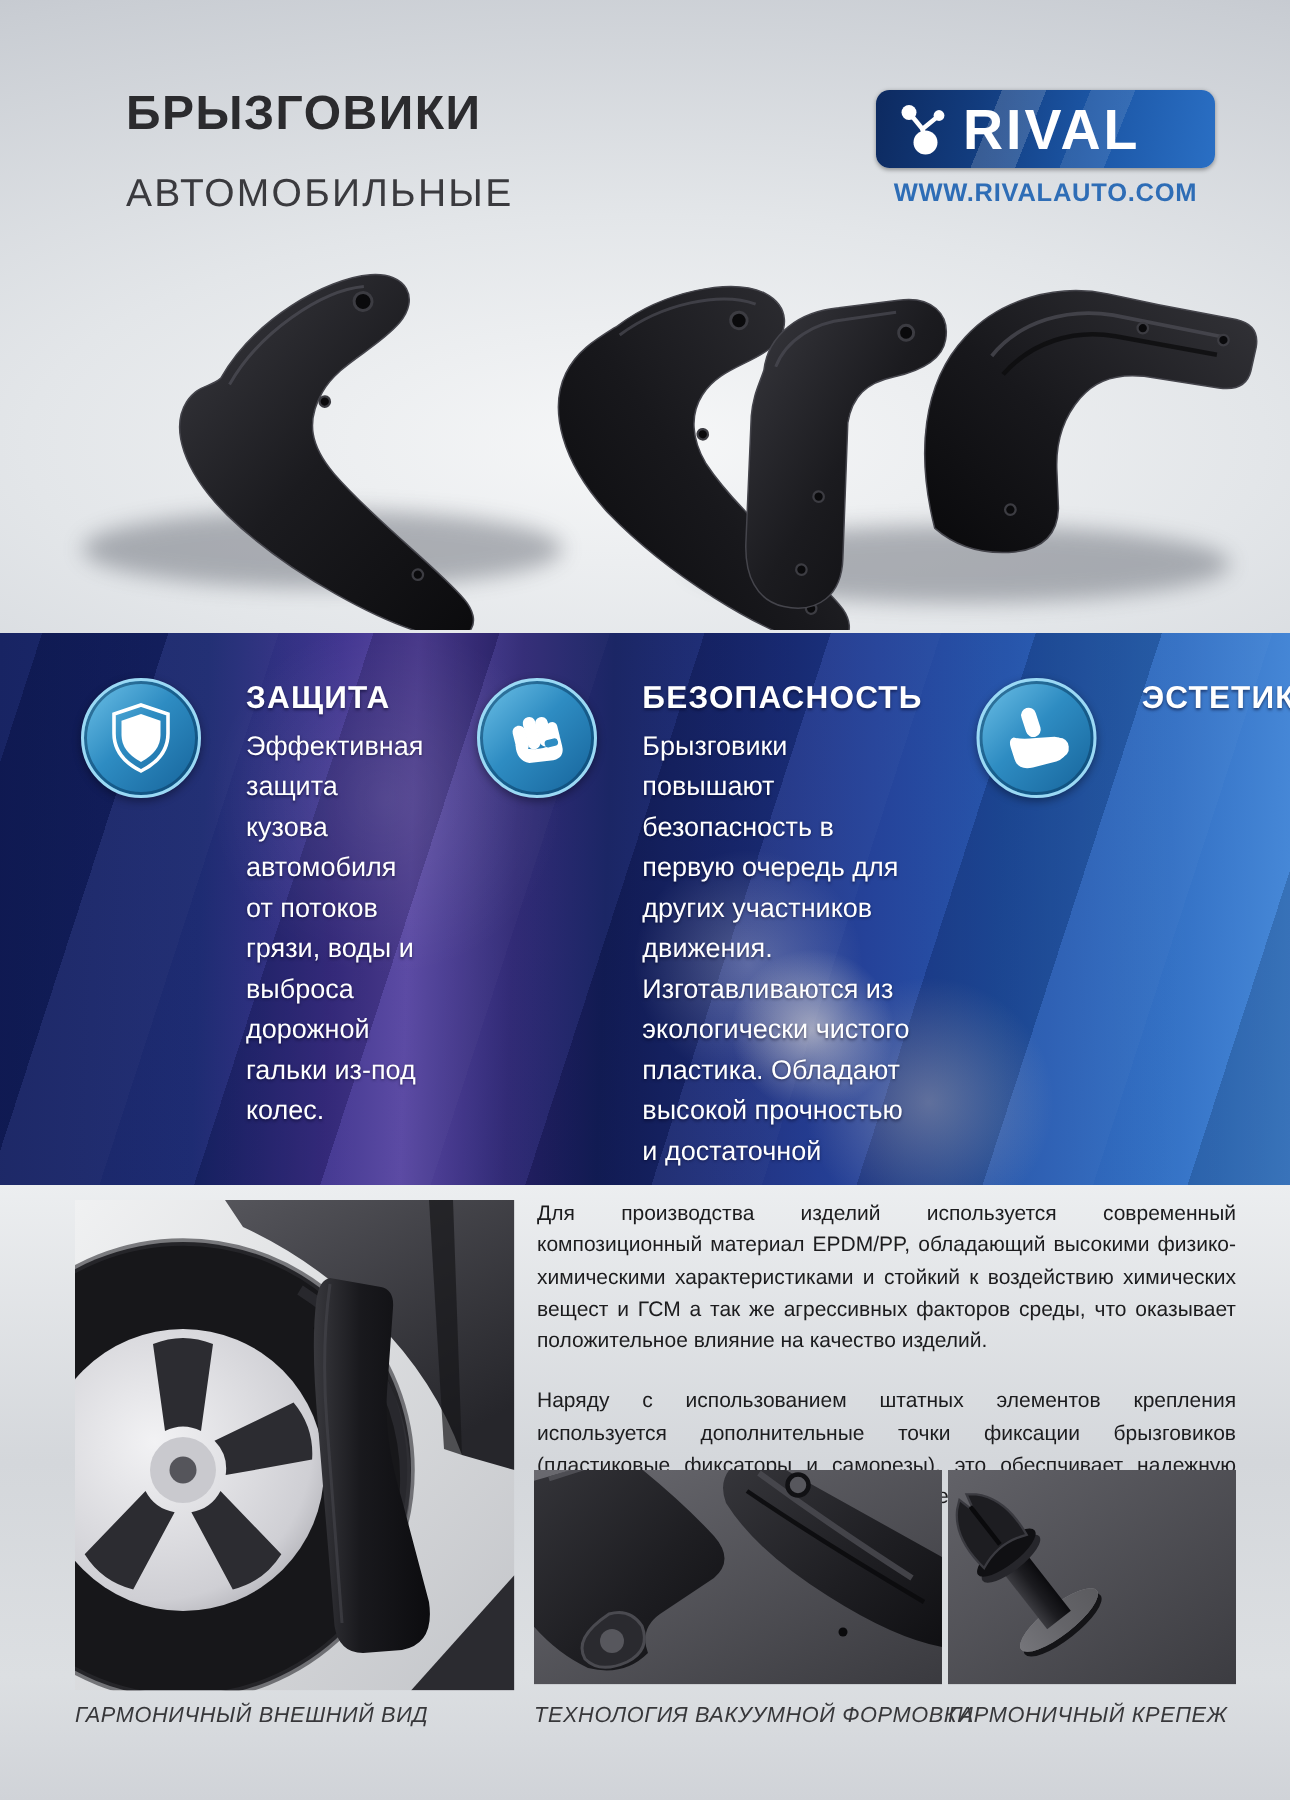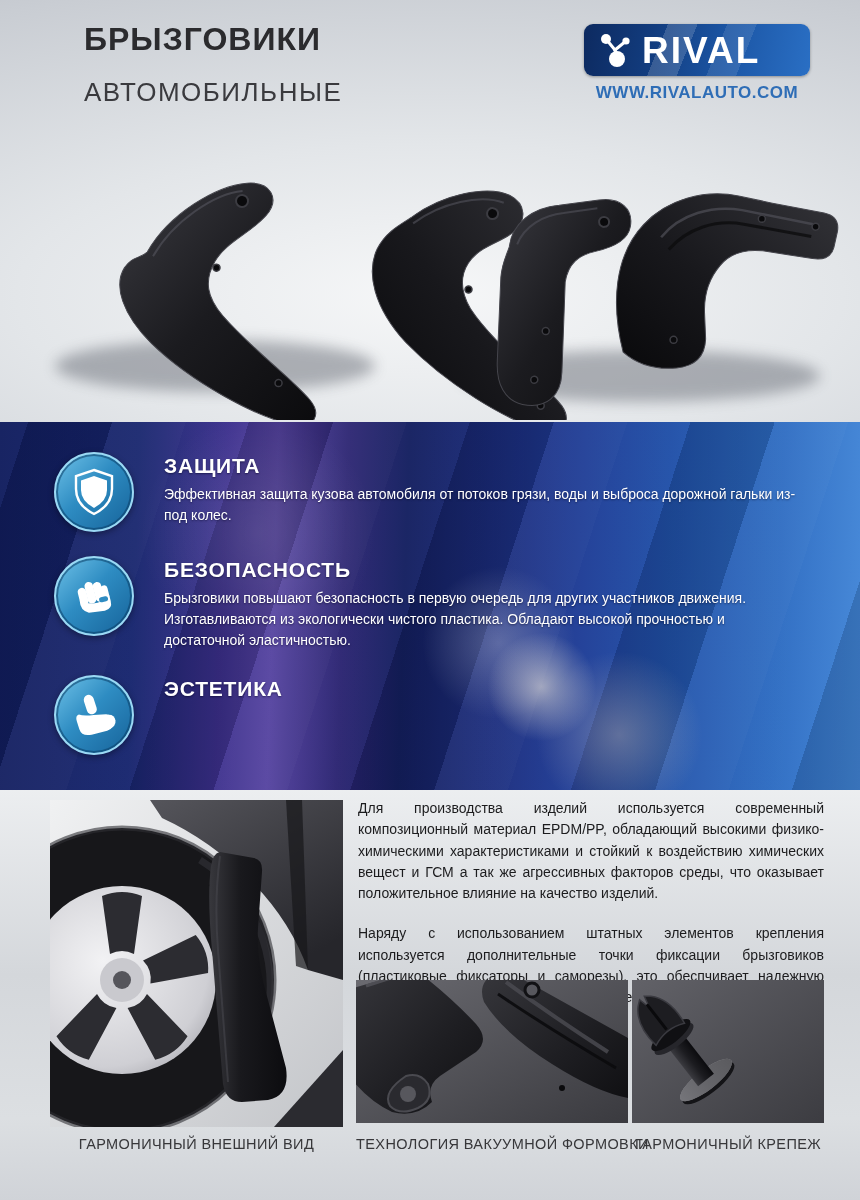--- a/index.html
+++ b/index.html
@@ -8,21 +8,21 @@
   .page {
     position:relative; width:860px; height:1200px; margin:0 auto;
     overflow:hidden; background:#d7dade;
   }
 
   
   .top-section {
     position:absolute; left:0; top:0; width:860px; height:422px;
     background: radial-gradient(ellipse 120% 90% at 50% 70%, #f6f7f8 0%, #e3e6e9 40%, #c9cdd3 85%, #bfc3ca 100%);
   }
-  .header { position:absolute; left:0; top:0; width:860px; padding:22px 50px 0 84px; display:flex; justify-content:space-between; }
+  .header { position:absolute; left:0; top:0; width:860px; padding:58px 50px 0 84px; display:flex; justify-content:space-between; }
   .title-line1 { font-size:32px; font-weight:bold; letter-spacing:1px; color:#2b2b2e; line-height:1.08; }
   .title-line2 { font-size:26px; font-weight:400; letter-spacing:1.5px; color:#3a3a3e;margin-top:20px; }
   .brand-block { text-align:center; margin-top:2px; }
   .logo-badge {
     position:relative; width:226px; height:52px; border-radius:9px; overflow:hidden;
     background: linear-gradient(100deg, #0d2a60 0%, #123c7e 30%, #1b55a4 62%, #2a6fc4 100%);
     box-shadow: 0 1px 3px rgba(0,0,0,0.35);
     display:flex; align-items:center; padding:0 14px;
   }
   .logo-badge::after {
@@ -47,49 +47,49 @@
     transform: translateX(10px);
   }
   .features-band::after {
     content:""; position:absolute; inset:0;
     background:
       radial-gradient(circle at 63% 72%, rgba(255,245,225,0.55) 0%, rgba(255,245,225,0.0) 9%),
       radial-gradient(circle at 58% 60%, rgba(255,255,255,0.25) 0%, rgba(255,255,255,0) 14%),
       radial-gradient(circle at 72% 85%, rgba(255,230,200,0.30) 0%, rgba(255,230,200,0) 12%),
       radial-gradient(circle at 30% 30%, rgba(255,255,255,0.10) 0%, rgba(255,255,255,0) 18%);
   }
-  .features-list { position:relative; z-index:2; padding:30px 60px 0 54px; display:flex; flex-direction:column; gap:24px; }
+  .features-list { position:relative; z-index:2; padding:30px 60px 0 54px; display:flex; flex-direction:row; gap:36px; }
   .feature-row { display:flex; align-items:flex-start; }
   .feature-icon-wrap {
     flex:0 0 80px; width:80px; height:80px; border-radius:50%;
     background: linear-gradient(135deg, #6fc2e8 0%, #2e8cc2 45%, #16639a 100%);
     border:2px solid #9bd9f4;
     box-shadow: inset 0 0 0 2px rgba(10,60,100,0.55), 0 2px 6px rgba(0,0,10,0.4);
     display:flex; align-items:center; justify-content:center;
   }
   .feature-texts { margin-left:30px; padding-top:2px; max-width:660px; }
   .feature-title { color:#fff; font-size:21px; font-weight:bold; letter-spacing:0.8px; margin-bottom:6px; text-shadow:0 1px 2px rgba(0,0,30,0.5); }
-  .feature-body { color:#fff; font-size:14px; line-height:1.5; text-shadow:0 1px 2px rgba(0,0,30,0.5); }
+  .feature-body { color:#fff; font-size:18px; line-height:1.5; text-shadow:0 1px 2px rgba(0,0,30,0.5); }
 
   
   .bottom-section {
     position:absolute; left:0; top:790px; width:860px; height:410px;
     background: linear-gradient(180deg, #eceef0 0%, #d4d7db 45%, #dcdfe2 80%, #d0d3d8 100%);
   }
   .photo { position:absolute; overflow:hidden; }
   .photo svg { display:block; }
   .photo-left  { left:50px;  top:10px;  width:293px; height:327px; }
   .photo-mid   { left:356px; top:190px; width:272px; height:143px; }
   .photo-right { left:632px; top:190px; width:192px; height:143px; }
   .text-col { position:absolute; left:358px; top:8px; width:466px; }
   .body-par { font-size:14px; line-height:1.52; color:#1c1c1e; text-align:justify; }
   .body-par + .body-par { margin-top:19px; }
   .gallery-caption {
     position:absolute; top:346px; font-size:14.5px; color:#37373a; letter-spacing:0.4px;
-    text-align:center; white-space:nowrap;
+    white-space:nowrap;font-style:italic;
   }
   .cap-left  { left:50px;  width:293px; }
   .cap-mid   { left:356px; width:272px; }
   .cap-right { left:632px; width:192px; }
 </style>
 </head>
 <body>
 
 <div class="page">
 

